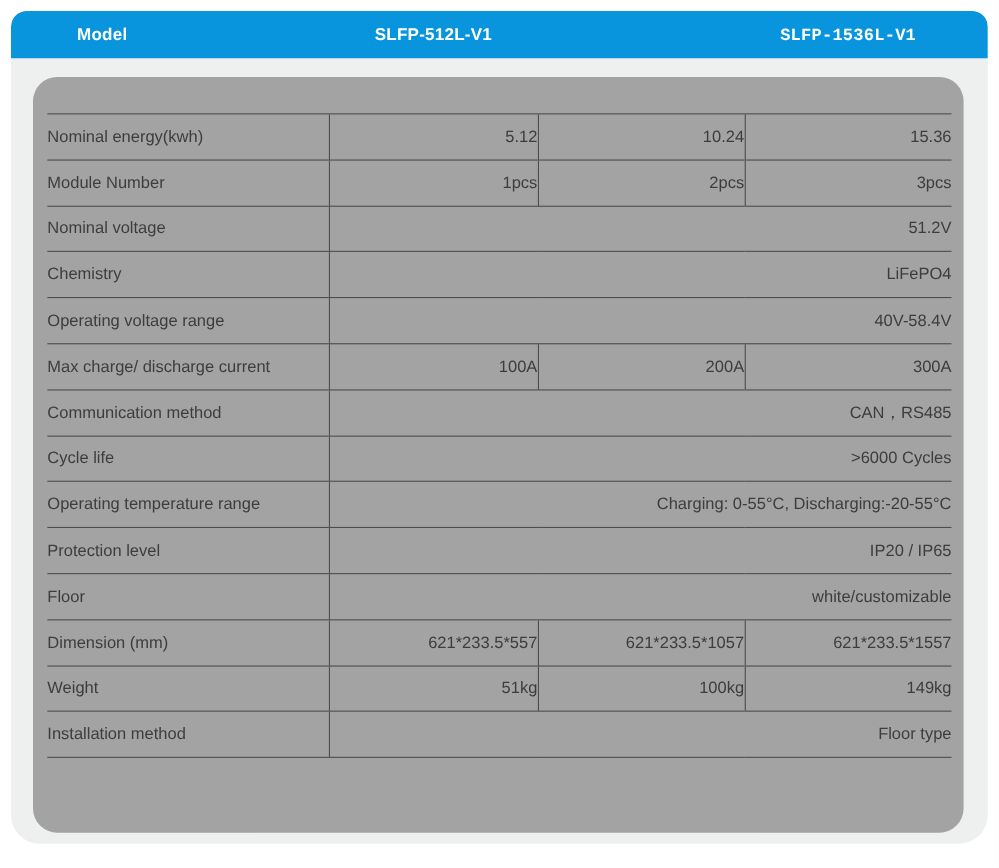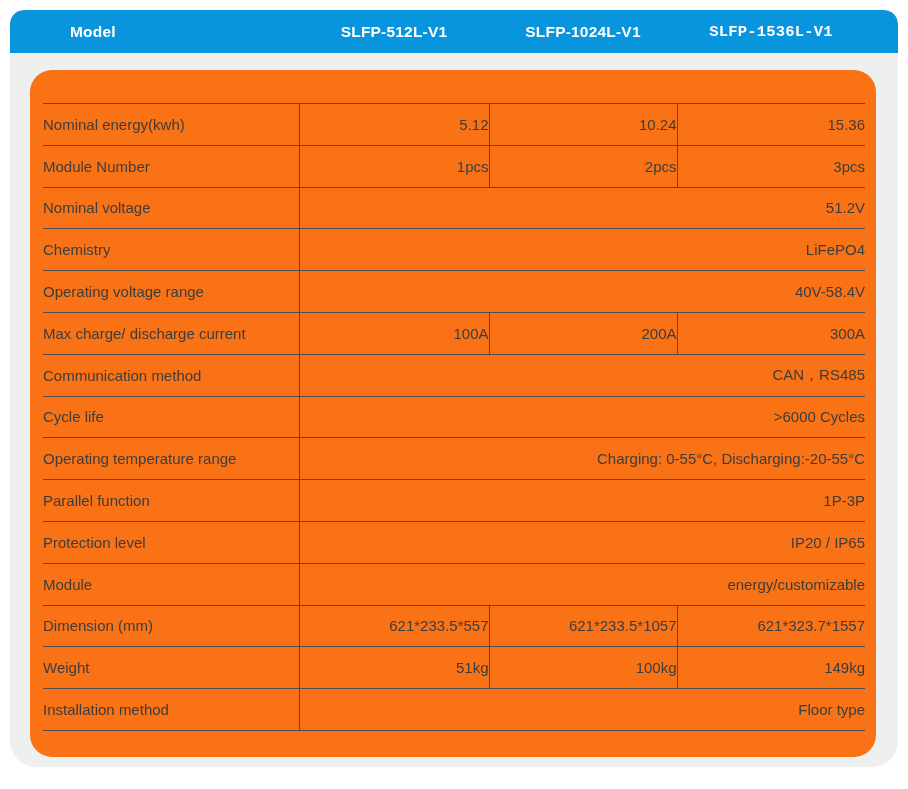--- a/index.html
+++ b/index.html
@@ -57,21 +57,21 @@
   }
   .header-col.c1 { left: 289px; width: 190px; }
   .header-col.c2 { left: 479px; width: 188px; }
   .header-col.c3 { left: 667px; width: 188px; font-family: Liberation Mono, monospace; }
   .card {
     position: absolute;
     left: 20px;
     top: 60px;
     width: 846px;
     height: 687px;
-    background: #f97316;
+    background: #a3a3a3;
     border-radius: 22px;
   }
   table.spec-table {
     position: absolute;
     left: 13px;
     top: 33px;
     width: 822px;
     border-collapse: collapse;
     table-layout: fixed;
   }
@@ -97,21 +97,20 @@
     text-align: right;
   }
 </style>
 </head>
 <body>
 
 <div class="panel">
   <div class="header-bar">
     <span class="model-label">Model</span>
     <span class="header-col c1">SLFP-512L-V1</span>
-    <span class="header-col c2">SLFP-1024L-V1</span>
     <span class="header-col c3">SLFP-1536L-V1</span>
   </div>
 
   <div class="card">
     <table class="spec-table">
       <colgroup>
         <col style="width:256px">
         <col style="width:190px">
         <col style="width:188px">
         <col style="width:188px">
@@ -153,36 +152,32 @@
           </tr>
           <tr>
             <td class="label-cell">Cycle life</td>
             <td colspan="3" class="value-cell">&gt;6000 Cycles</td>
           </tr>
           <tr>
             <td class="label-cell">Operating temperature range</td>
             <td colspan="3" class="value-cell">Charging: 0-55°C, Discharging:-20-55°C</td>
           </tr>
           <tr>
-            <td class="label-cell">Parallel function</td>
-            <td colspan="3" class="value-cell">1P-3P</td>
-          </tr>
-          <tr>
             <td class="label-cell">Protection level</td>
             <td colspan="3" class="value-cell">IP20 / IP65</td>
           </tr>
           <tr>
-            <td class="label-cell">Module</td>
-            <td colspan="3" class="value-cell">energy/customizable</td>
+            <td class="label-cell">Floor</td>
+            <td colspan="3" class="value-cell">white/customizable</td>
           </tr>
           <tr>
             <td class="label-cell">Dimension (mm)</td>
             <td class="value-cell">621*233.5*557</td>
             <td class="value-cell">621*233.5*1057</td>
-            <td class="value-cell">621*323.7*1557</td>
+            <td class="value-cell">621*233.5*1557</td>
           </tr>
           <tr>
             <td class="label-cell">Weight</td>
             <td class="value-cell">51kg</td>
             <td class="value-cell">100kg</td>
             <td class="value-cell">149kg</td>
           </tr>
           <tr>
             <td class="label-cell">Installation method</td>
             <td colspan="3" class="value-cell">Floor type</td>

